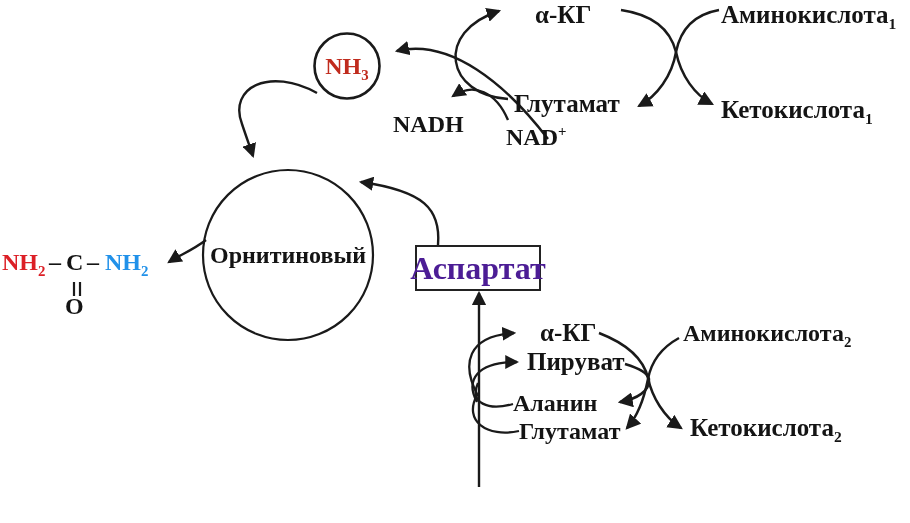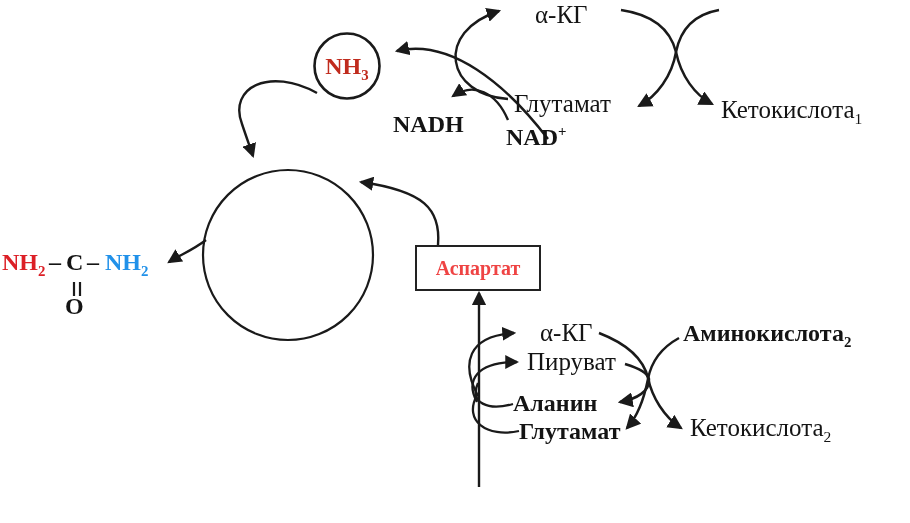--- a/index.html
+++ b/index.html
@@ -1,19 +1,19 @@
 <!DOCTYPE html>
 <html><head>
 <meta charset="utf-8">
 <style>
   html,body{margin:0;padding:0;background:#ffffff;}
   #stage{position:relative;width:910px;height:523px;background:#ffffff;overflow:hidden;
          font-family:"Liberation Serif", serif;color:#141414;}
   #arrows{position:absolute;left:0;top:0;width:910px;height:523px;}
-  .lbl{position:absolute;white-space:nowrap;line-height:1.05;}
+  .lbl{position:absolute;white-space:nowrap;line-height:1.05;font-weight:bold;}
   .b{font-weight:bold;}
   sub{font-size:62%;line-height:0;}
   sup{font-size:62%;line-height:0;}
   .center-xy{transform:translate(-50%,-50%);text-align:center;}
   .aspartate-box{position:absolute;left:415px;top:245px;width:122px;height:42px;
                  border:2px solid #222;background:#fff;display:flex;align-items:center;justify-content:center;}
   path,line,circle{stroke:#1a1a1a;fill:none;}
 </style>
 </head>
 <body>
@@ -50,43 +50,45 @@
     <path d="M 599 333 C 630 345 644 361 648 378 C 652 397 664 417 681 428" stroke-width="2.5" marker-end="url(#ah)"></path>
     <path d="M 625 364 C 641 369 647 373 649 379 C 650 391 637 399 620 402" stroke-width="2.5" marker-end="url(#ah)"></path>
     <path d="M 679 338 C 659 349 651 363 648 379 C 644 399 637 417 627 428" stroke-width="2.5" marker-end="url(#ah)"></path>
 
     <line x1="74" y1="282" x2="74" y2="296" stroke-width="2.2"></line>
     <line x1="80" y1="282" x2="80" y2="296" stroke-width="2.2"></line>
   </svg>
 
   <div class="lbl" style="left:535px;top:2px;font-size:25px">α-КГ</div>
 
+  <div class="lbl b" style="left:721px;top:2px;font-size:25px"><span>Аминокислота</span><sub>1</sub></div>
 
   <div class="lbl" style="left:514px;top:91px;font-size:25px">Глутамат</div>
 
   <div class="lbl" style="left:721px;top:97px;font-size:25px"><span>Кетокислота</span><sub>1</sub></div>
 
   <div class="lbl b" style="left:393px;top:112px;font-size:24px">NADH</div>
 
   <div class="lbl b" style="left:506px;top:125px;font-size:24px"><span>NAD</span><sup>+</sup></div>
 
   <div class="lbl b center-xy" style="left: 347px; top: 67px; font-size: 24px; color: rgb(192, 43, 29);"><span>NH</span><sub>3</sub></div>
 
   <div class="lbl b center-xy" style="left:288px;top:255px;font-size:24px;line-height:28px">
+    <div>Орнитиновый</div>
   </div>
 
   <div class="lbl b" style="left: 2px; top: 250px; font-size: 24px; color: rgb(220, 31, 38);"><span>NH</span><sub>2</sub></div>
   <div class="lbl b" style="left:49px;top:250px;font-size:24px">–</div>
   <div class="lbl b" style="left:66px;top:250px;font-size:24px">C</div>
   <div class="lbl b" style="left:87px;top:250px;font-size:24px">–</div>
   <div class="lbl b" style="left: 105px; top: 250px; font-size: 24px; color: rgb(33, 145, 233);"><span>NH</span><sub>2</sub></div>
   <div class="lbl b" style="left:65px;top:294px;font-size:24px">O</div>
 
   <div class="aspartate-box">
-    <span class="b" style="font-size: 20px; color: #ef4444;">Аспартат</span>
+    <span class="b" style="font-size: 32px; color: #4c1d95;">Аспартат</span>
   </div>
 
   <div class="lbl" style="left:540px;top:320px;font-size:25px">α-КГ</div>
 
   <div class="lbl b" style="left:513px;top:391px;font-size:24px">Аланин</div>
 
   <div class="lbl" style="left:527px;top:349px;font-size:25px">Пируват</div>
 
   <div class="lbl b" style="left:519px;top:419px;font-size:24px">Глутамат</div>
 

